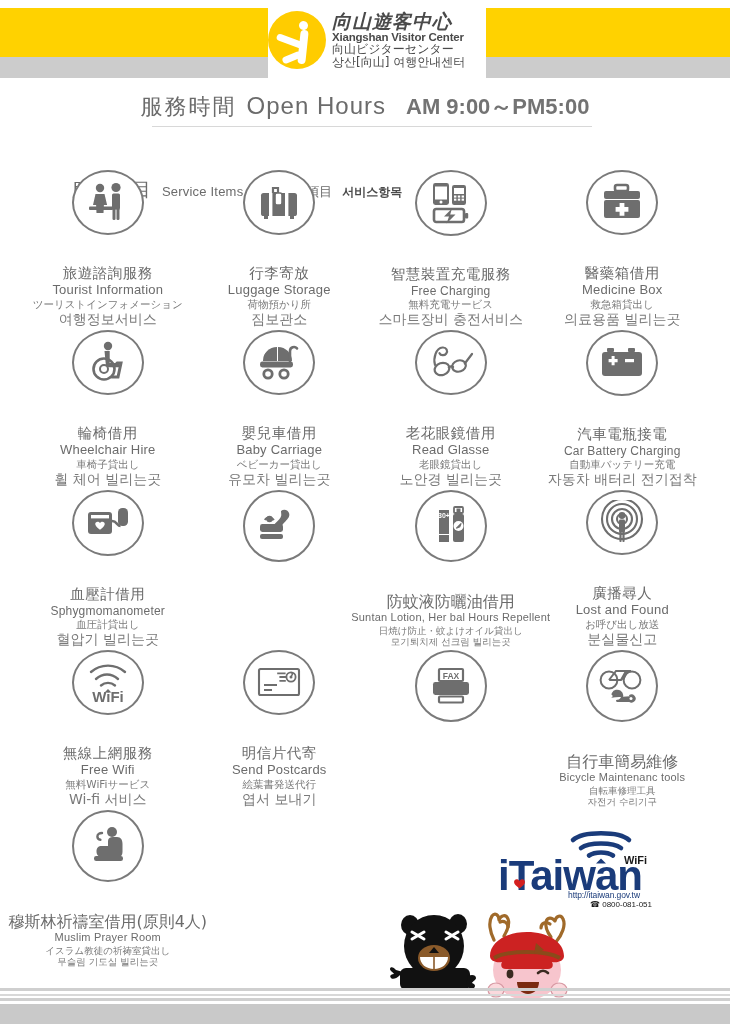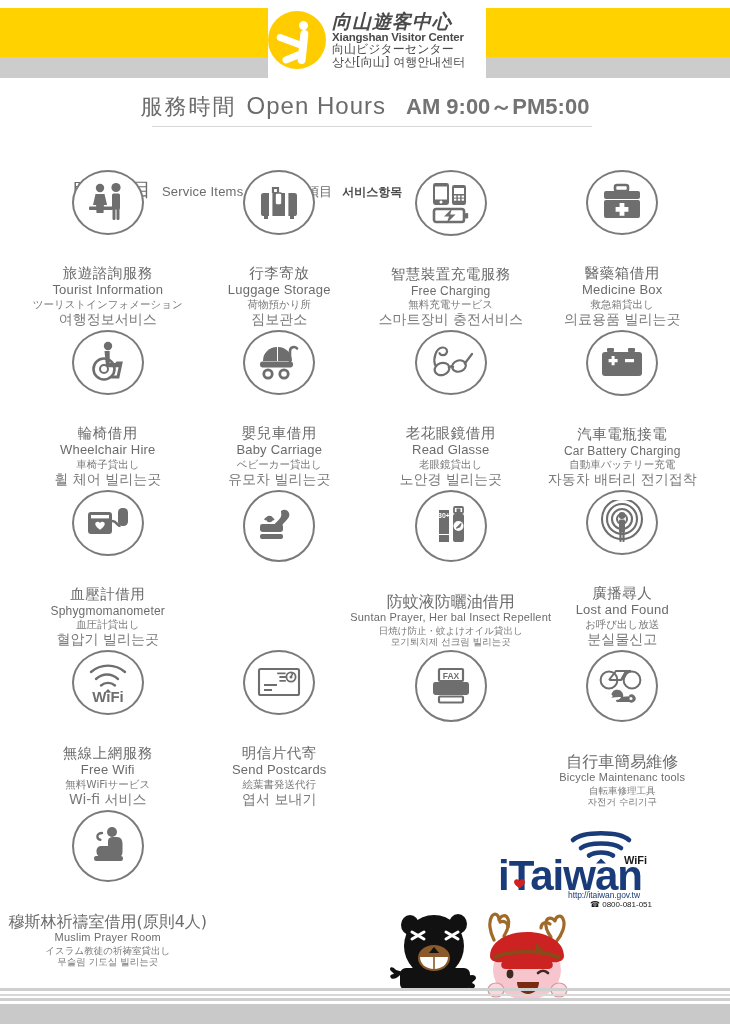--- a/index.html
+++ b/index.html
@@ -344,21 +344,21 @@
           <text x="14" y="13" font-size="7" fill="#fff" text-anchor="middle" font-family="Liberation Sans" font-weight="bold">30+</text>
           <rect x="24" y="2" width="9" height="6" rx="1" fill="none" stroke="#6e6e6e" stroke-width="1.8"></rect>
           <rect x="26.5" y="3.5" width="4" height="4.5"></rect>
           <rect x="23" y="9" width="11" height="28" rx="2"></rect>
           <circle cx="28.5" cy="21" r="5" fill="#fff"></circle>
           <path d="M26.2 23.4l5-5M31.2 18.4l-1.4 3.4-3.4 1.4z" stroke="#6e6e6e" stroke-width="1.1" fill="#6e6e6e"></path>
         </svg>
       </div>
       <div class="labels">
         <div class="l-cn">防蚊液防曬油借用</div>
-        <div class="l-en">Suntan Prayer, Her bal Insect Repellent</div>
+        <div class="l-en">Suntan Lotion, Her bal Hours Repellent</div>
         <div class="l-jp">日焼け防止・蚊よけオイル貸出し</div>
         <div class="l-kr">모기퇴치제 선크림 빌리는곳</div>
       </div>
     </div>
 
     <div class="cell">
       <div class="circle">
         <svg width="48" height="44" viewBox="0 0 48 44" fill="none" stroke="#6e6e6e" stroke-width="2.1">
           <circle cx="24" cy="19" r="5"></circle>
             <circle cx="24" cy="19" r="10"></circle>

